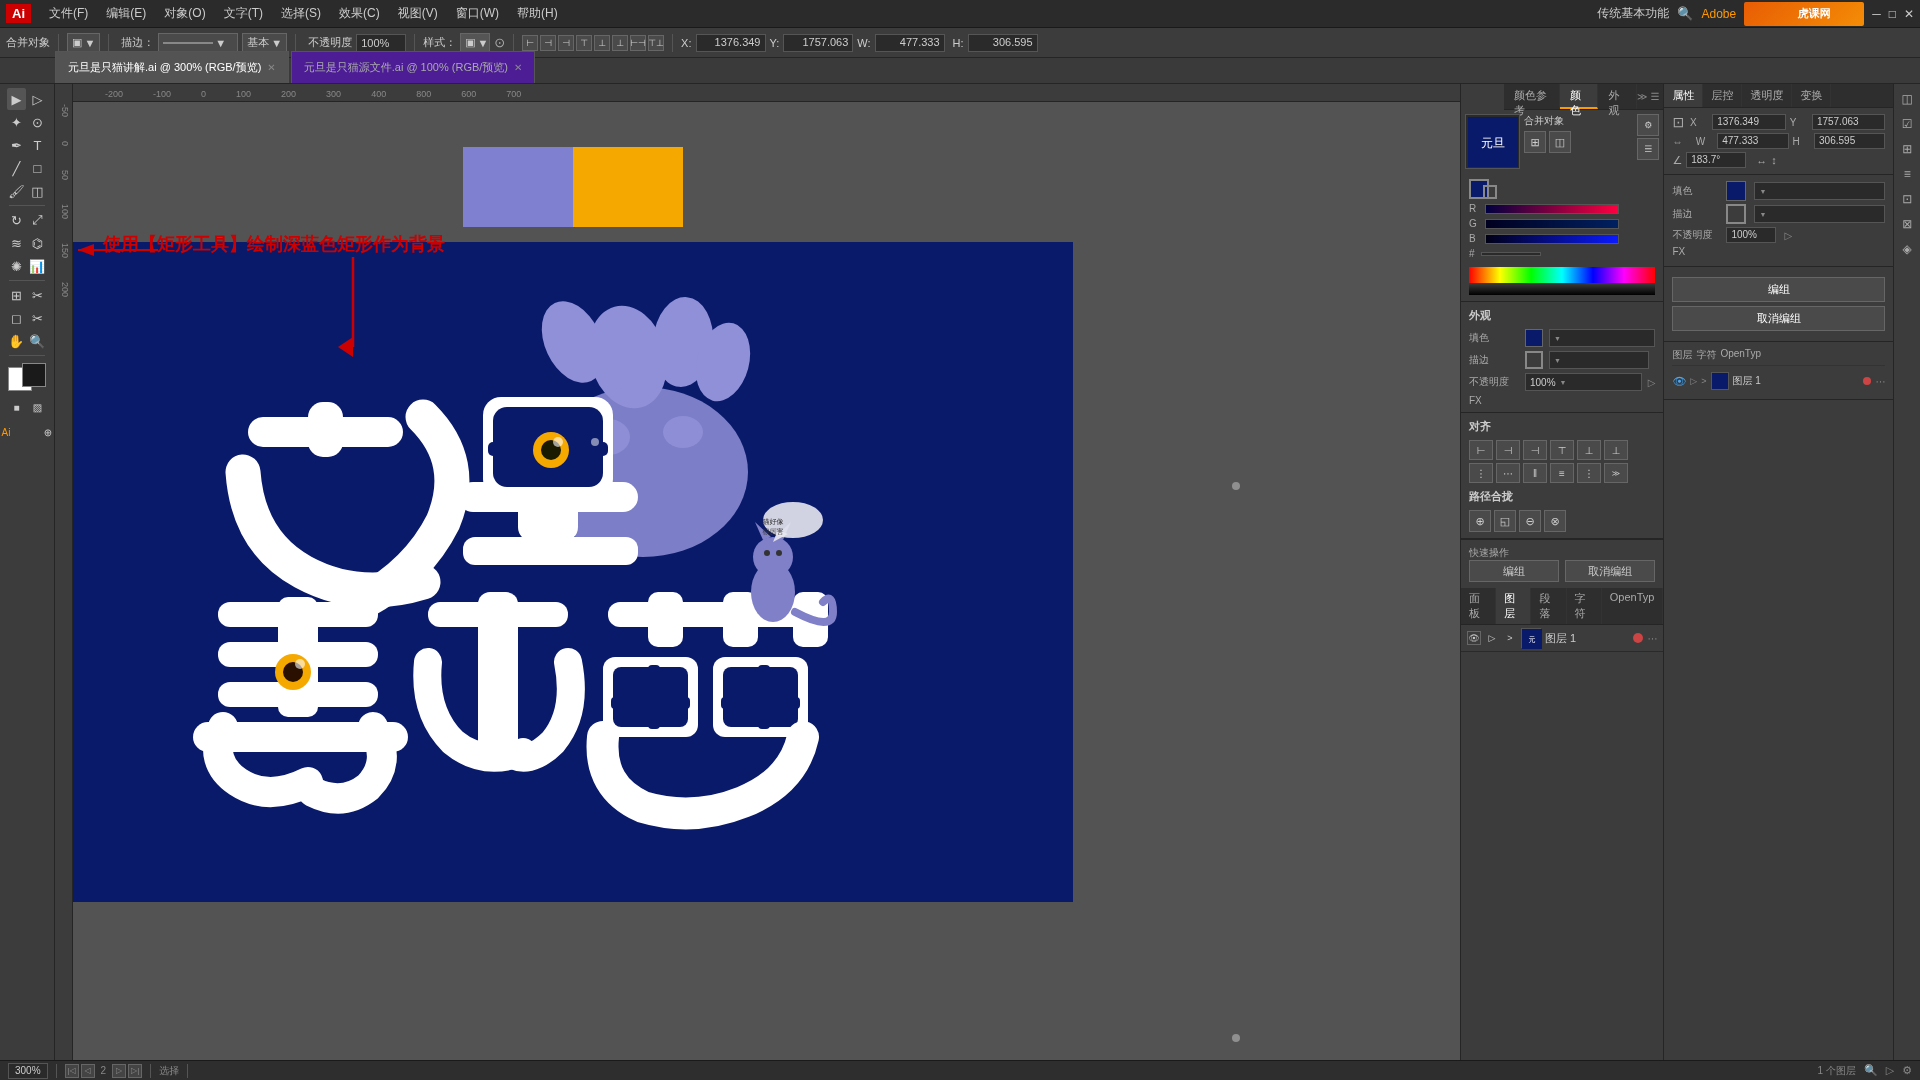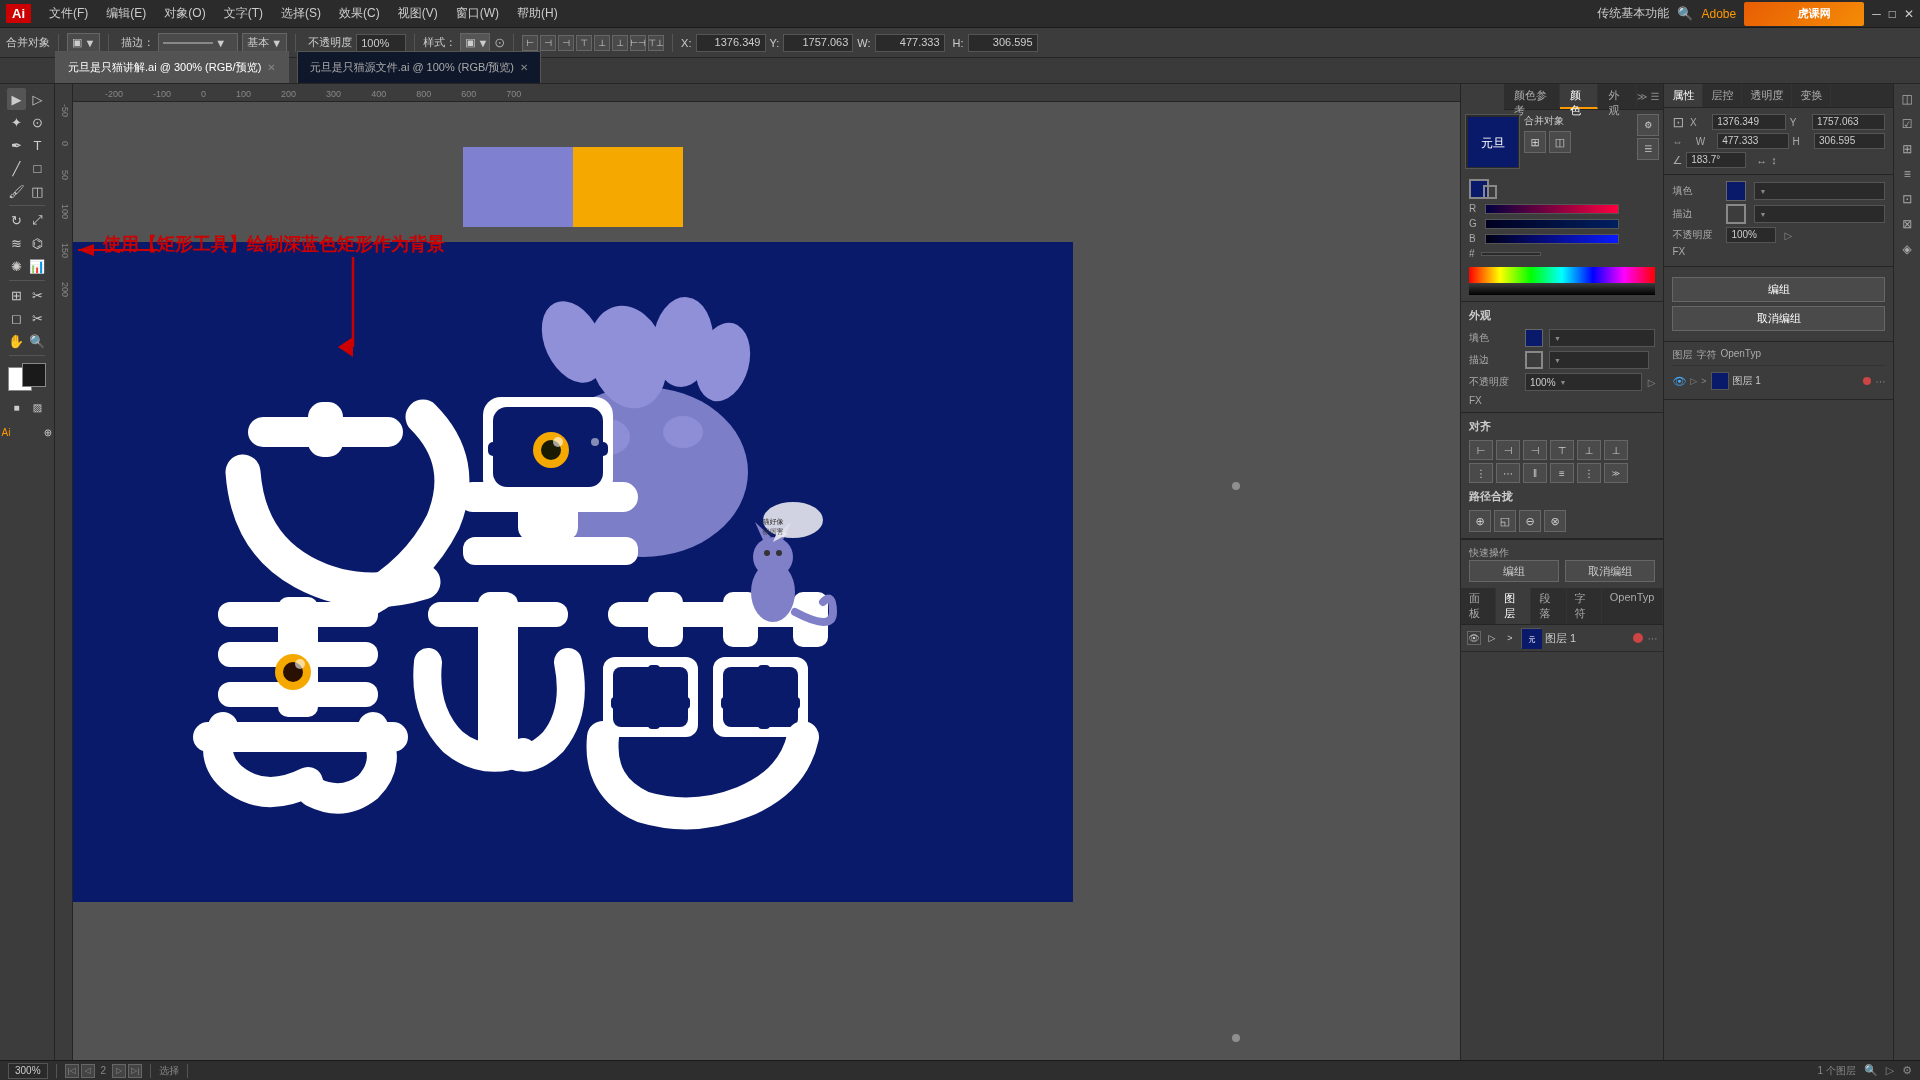--- a/index.html
+++ b/index.html
@@ -132,29 +132,29 @@
       height: 32px;
       padding: 0 12px;
       display: flex;
       align-items: center;
       gap: 6px;
       font-size: 11px;
       cursor: pointer;
       border-top: 1px solid #555;
       border-left: 1px solid #555;
       border-right: 1px solid #555;
-      margin-right: 8px;
+      margin-right: 2px;
       white-space: nowrap;
     }
     .tab.active {
       background: #535353;
       color: #fff;
     }
     .tab.inactive {
-      background: #0f172a;
+      background: #4c1d95;
       color: #aaa;
     }
     .tab-close {
       font-size: 10px;
       color: #888;
       cursor: pointer;
     }
 
     
     #main-layout {

